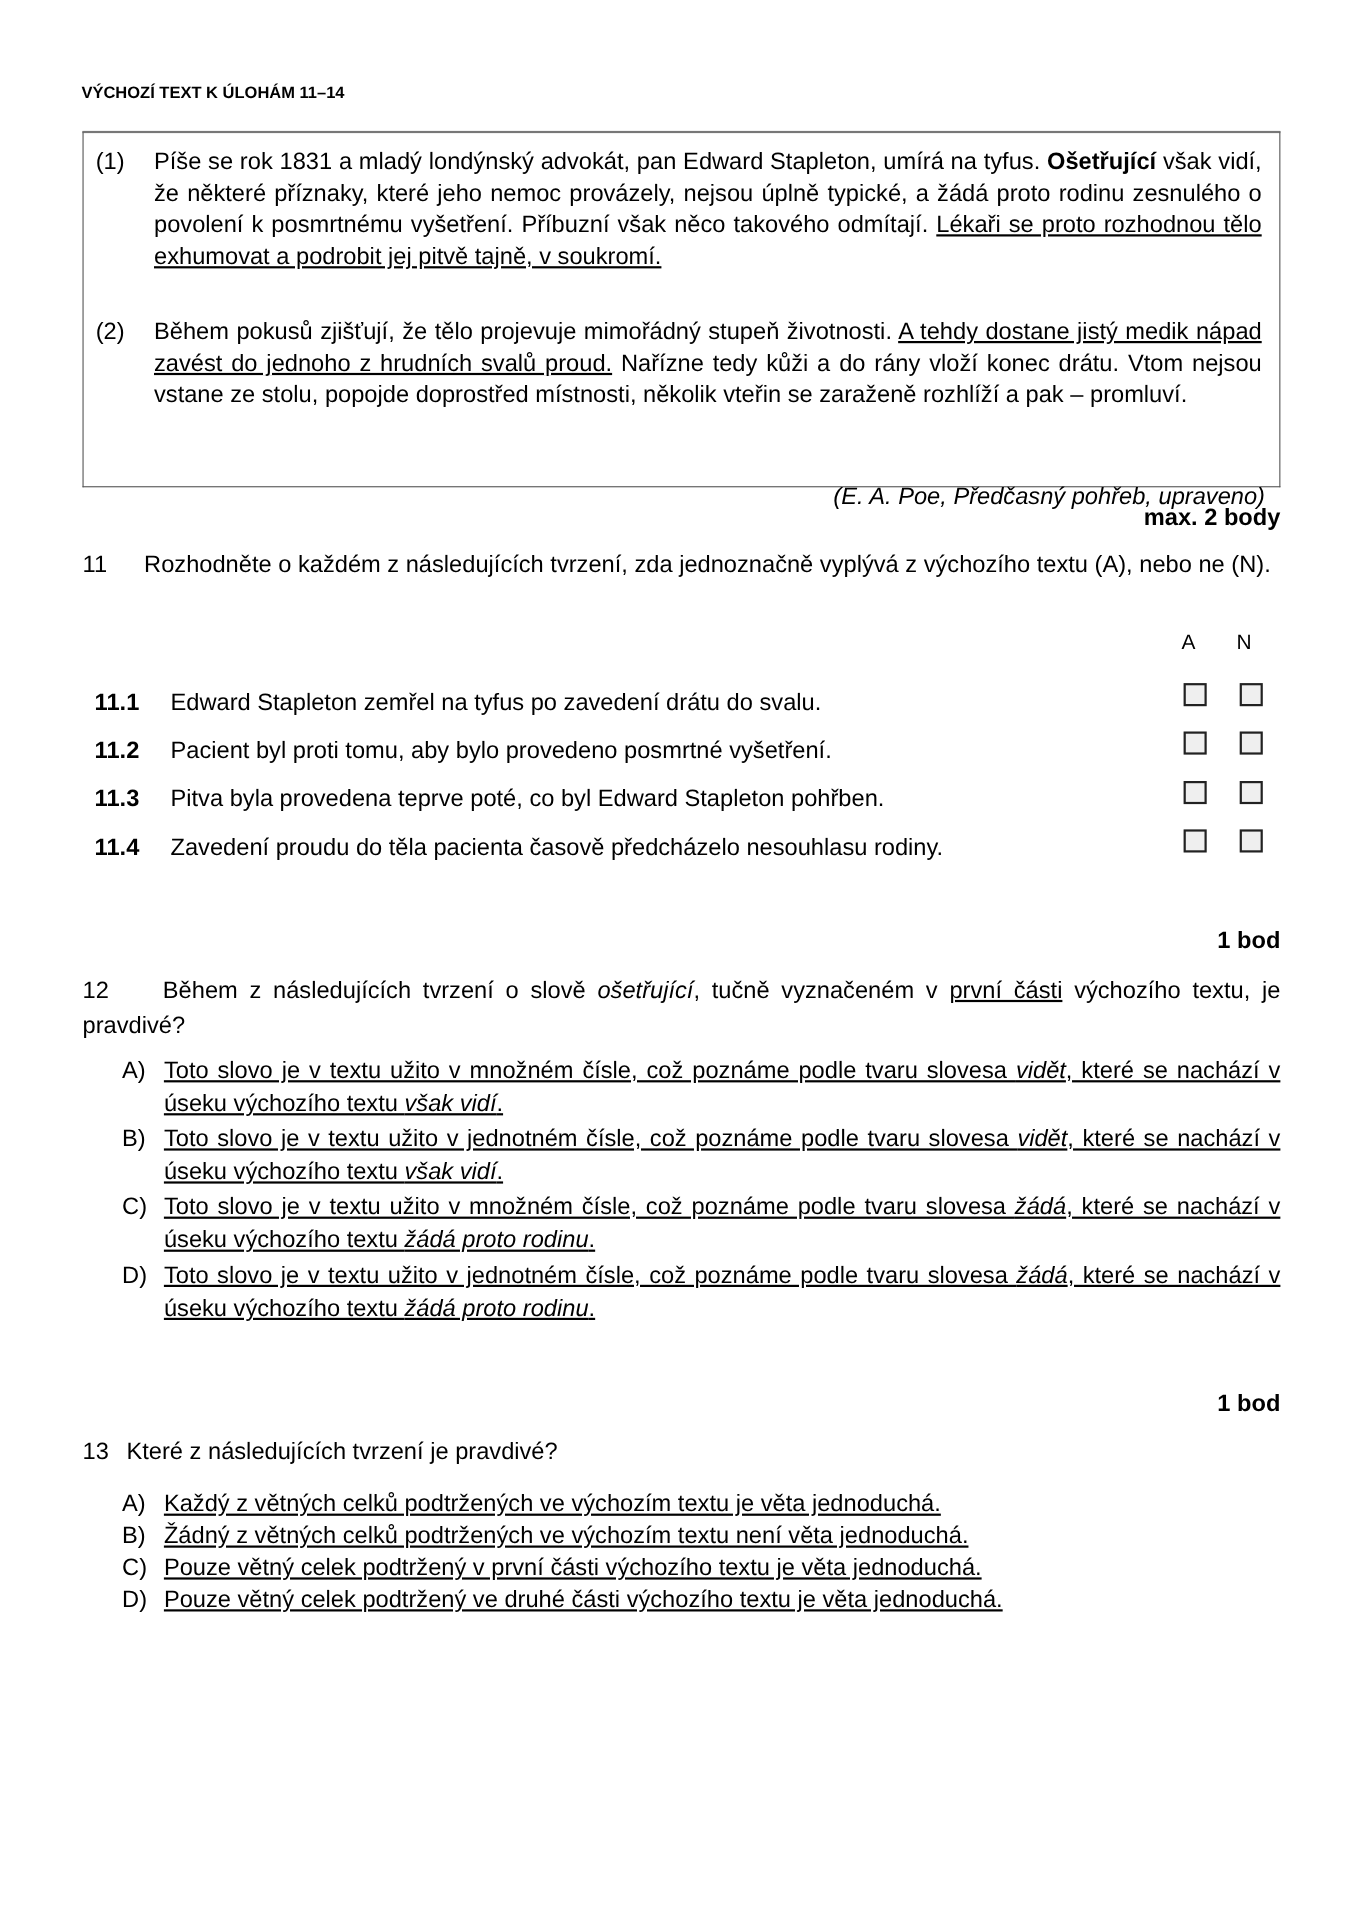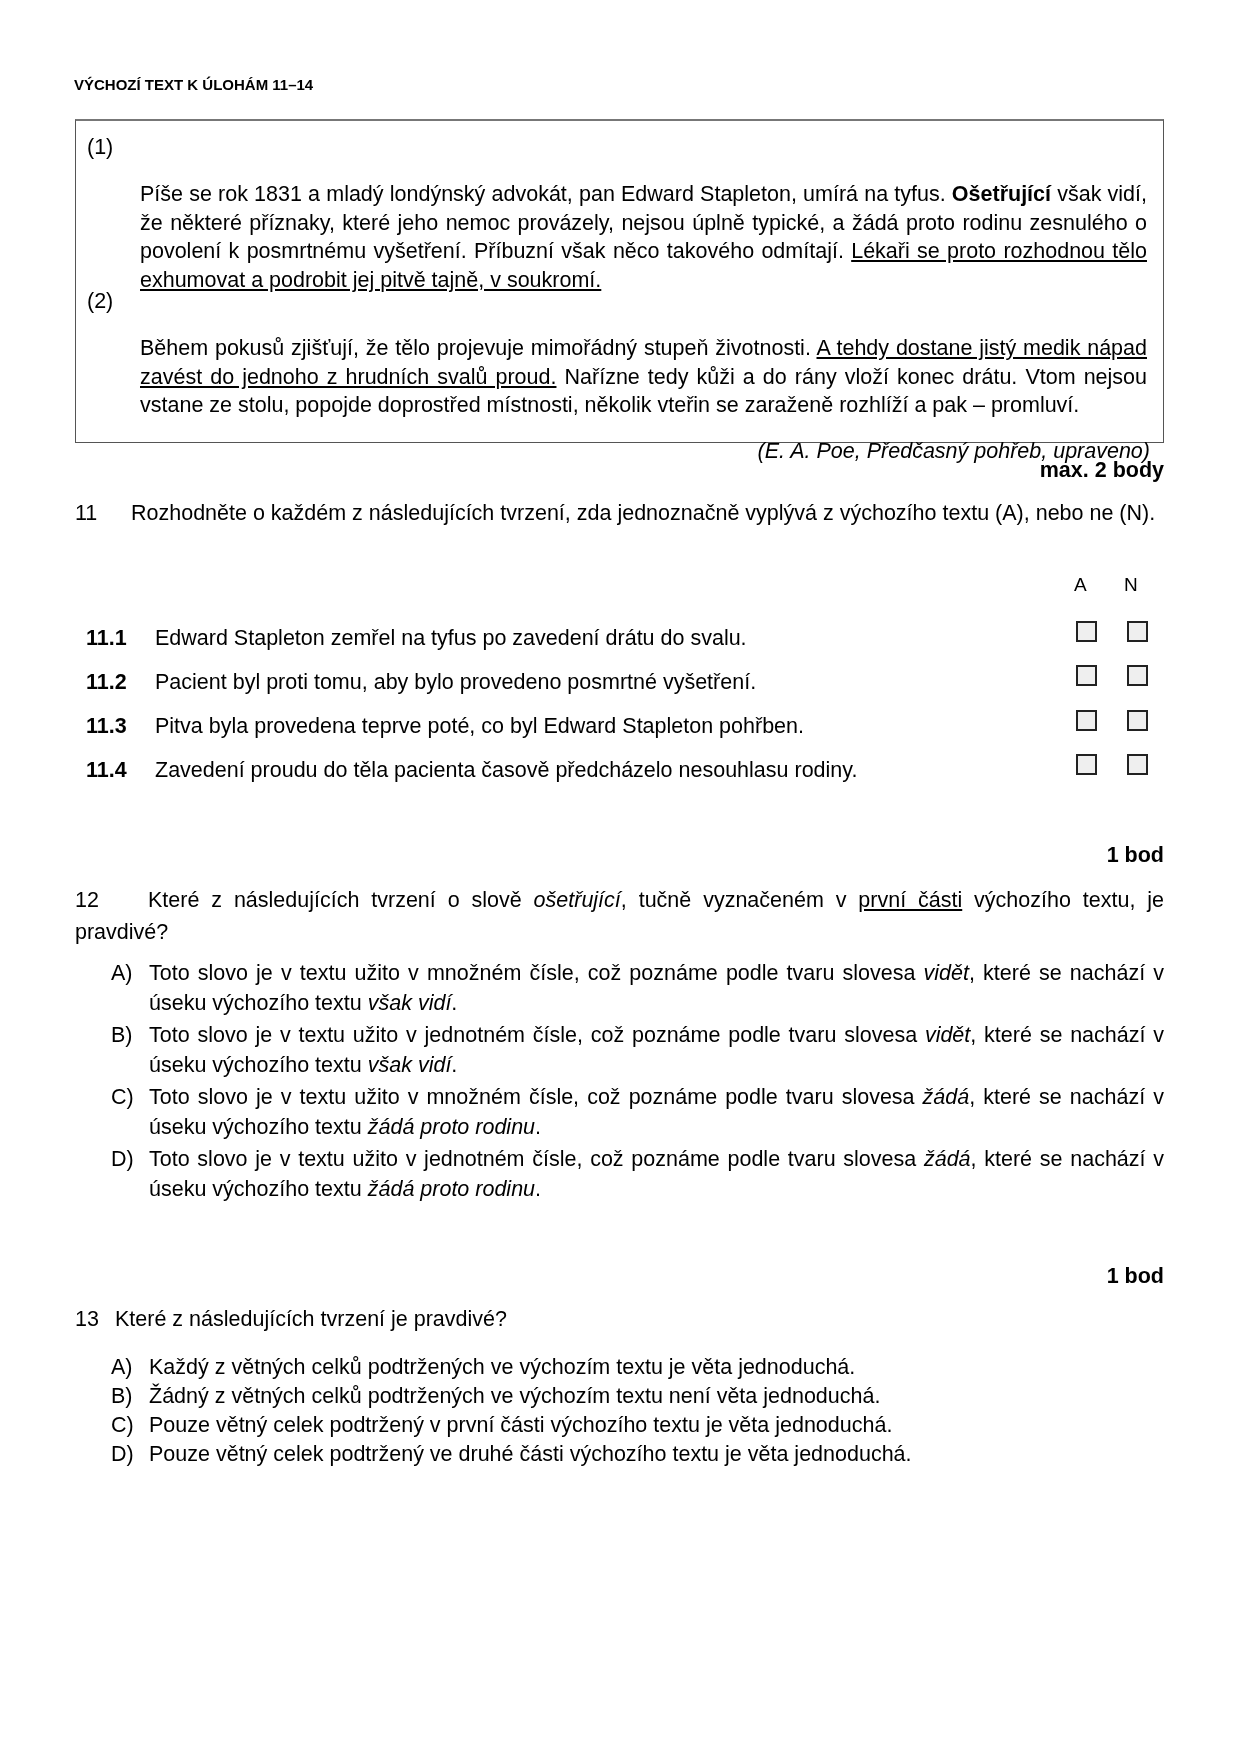--- a/index.html
+++ b/index.html
@@ -35,21 +35,20 @@
   .para-num {
     position: absolute;
     left: 11px;
   }
   .para-text {
     position: absolute;
     left: 64px;
     width: 1007px;
     text-align: justify;
     text-align-last: left;
-    margin-top: 47px;
   }
   .u { text-decoration: underline; text-underline-offset: 2px; }
   .b { font-weight: bold; }
   .i { font-style: italic; }
   .citation {
     position: absolute;
     right: 13px;
     top: 280px;
     font-style: italic;
     margin-top: 38px;
@@ -90,20 +89,21 @@
     width: 1050px;
     line-height: 30px;
   }
   .opt .letter { position: absolute; left: 0; }
   .opt .otext {
     position: absolute;
     left: 38px;
     width: 1015px;
     text-align: justify;
     text-align-last: left;
+    text-decoration: underline;
   }
   .opt13 .otext { text-align: right; white-space: nowrap; }
 </style>
 </head>
 <body>
 
 <div class="abs heading">VÝCHOZÍ TEXT K ÚLOHÁM 11–14</div>
 
 <div class="abs source-box">
   <div class="para" style="top:12px;">
@@ -146,21 +146,21 @@
 <div class="abs chk" style="left:1127px; top:621px;"></div>
 <div class="abs chk" style="left:1076px; top:665px;"></div>
 <div class="abs chk" style="left:1127px; top:665px;"></div>
 <div class="abs chk" style="left:1076px; top:710px;"></div>
 <div class="abs chk" style="left:1127px; top:710px;"></div>
 <div class="abs chk" style="left:1076px; top:754px;"></div>
 <div class="abs chk" style="left:1127px; top:754px;"></div>
 
 <div class="abs points" style="top:843px;">1 bod</div>
 <div class="abs q-head" style="top:884px;">
-  <span class="num" style="width:73px;">12</span><span>Které z následujících tvrzení o slově </span><span class="i">ošetřující</span><span>, tučně vyznačeném v </span><span class="u">první části</span><span> výchozího textu, je pravdivé?</span>
+  <span class="num" style="width:73px;">12</span><span>Během z následujících tvrzení o slově </span><span class="i">ošetřující</span><span>, tučně vyznačeném v </span><span class="u">první části</span><span> výchozího textu, je pravdivé?</span>
 </div>
 
 <div class="abs opt" style="top:958px;">
   <span class="letter">A)</span>
   <div class="otext"><span>Toto slovo je v textu užito v množném čísle, což poznáme podle tvaru slovesa </span><span class="i">vidět</span><span>, které se nachází v úseku výchozího textu </span><span class="i">však vidí</span><span>.</span></div>
 </div>
 <div class="abs opt" style="top:1020px;">
   <span class="letter">B)</span>
   <div class="otext"><span>Toto slovo je v textu užito v jednotném čísle, což poznáme podle tvaru slovesa </span><span class="i">vidět</span><span>, které se nachází v úseku výchozího textu </span><span class="i">však vidí</span><span>.</span></div>
 </div>

